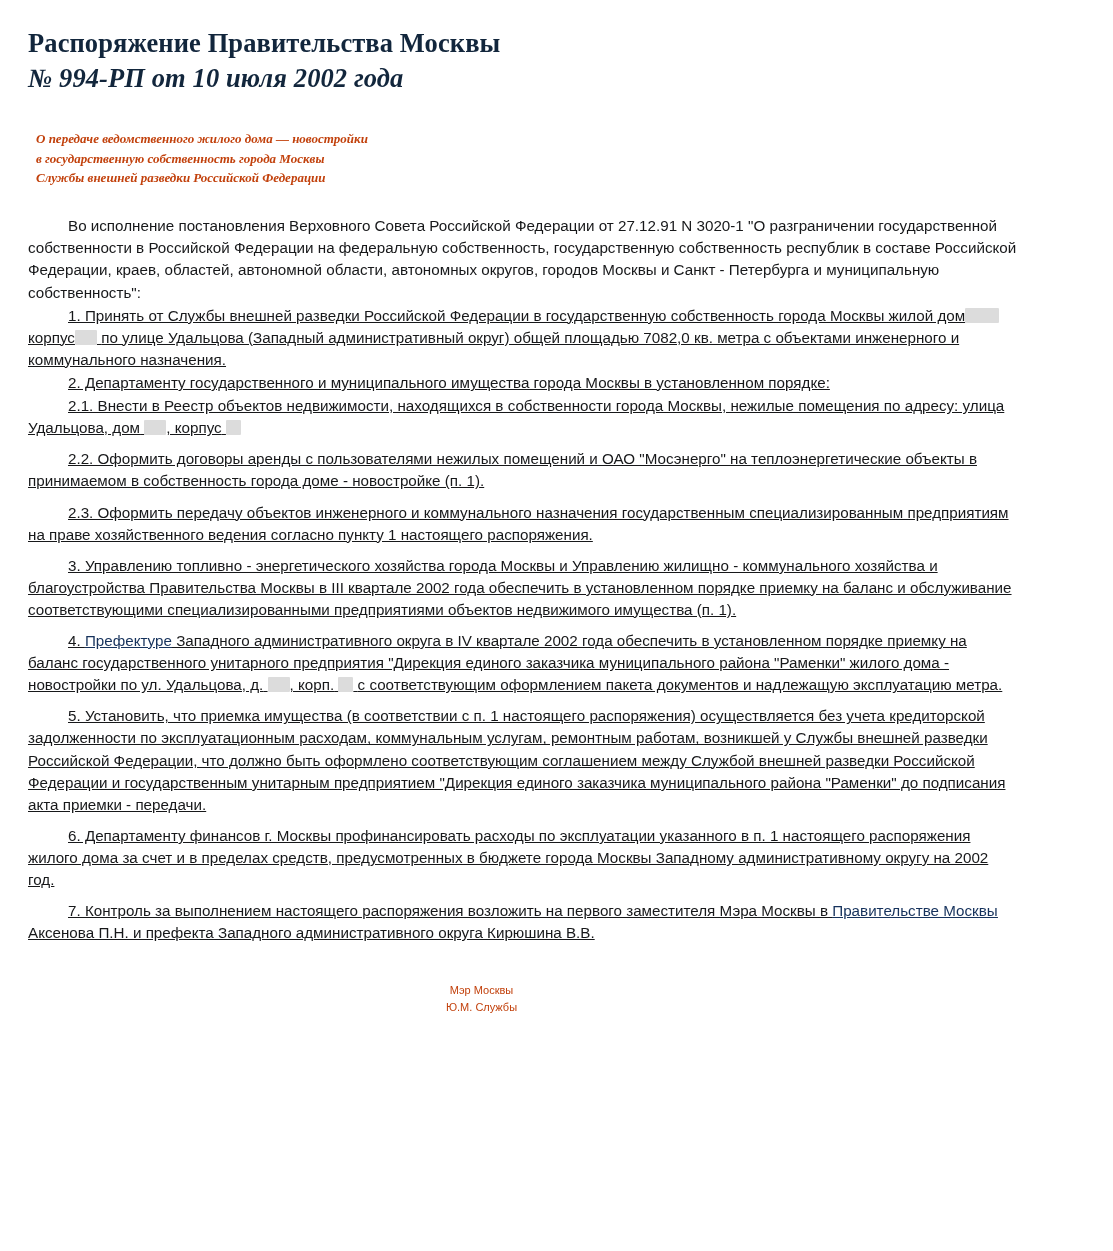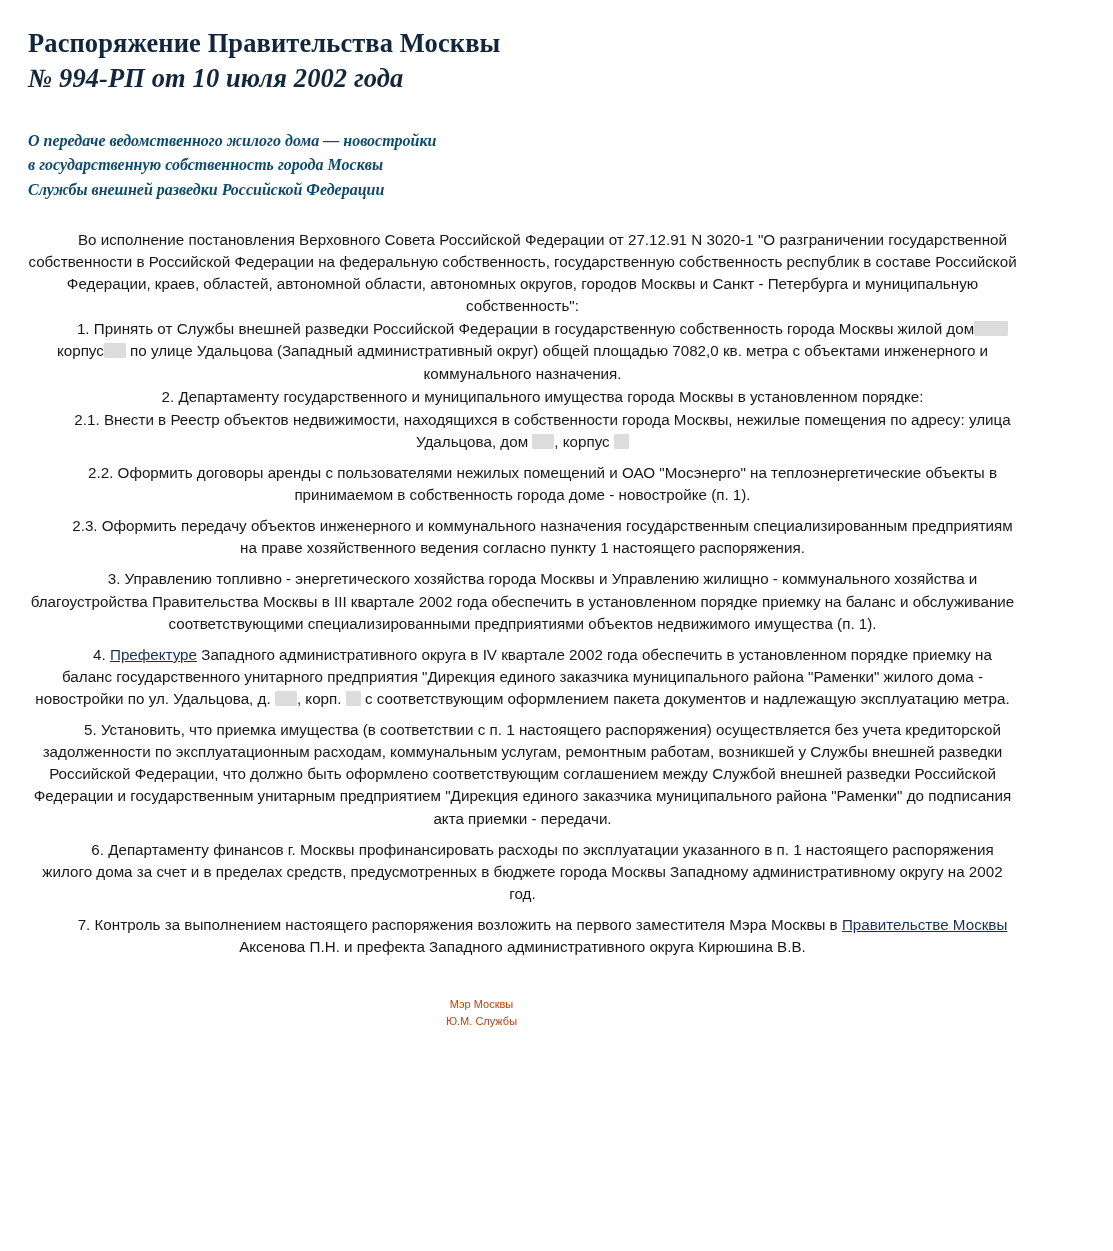--- a/index.html
+++ b/index.html
@@ -33,42 +33,43 @@
     margin: 0 0 0 0;
   }
   .doc-title .line2 {
     display: block;
     font-style: italic;
   }
   .doc-subtitle {
     font-family: "Liberation Serif", serif;
     font-style: italic;
     font-weight: 700;
-    font-size: 16px;
+    font-size: 13px;
     line-height: 1.52;
-    color: #0c4a6e;
-    margin: 33px 0 0 0;
+    color: #c2410c;
+    margin: 33px 0 0 8px;
   }
   .doc-subtitle span {
     display: block;
   }
   .body-text {
     margin-top: 27px;
     font-size: 15.2px;
     line-height: 1.455;
     color: #17181a;
-    text-align: center;
+    text-align: left;
   }
   .para {
     margin: 0;
     padding: 0;
     text-indent: 40px;
   }
   .para + .para {
     margin-top: 1px;
+    text-decoration: underline;
   }
   .para.gap {
     margin-top: 9px;
   }
   .redact {
     display: inline-block;
     background: #dcdcdc;
     color: transparent;
     border-radius: 1px;
     vertical-align: baseline;

